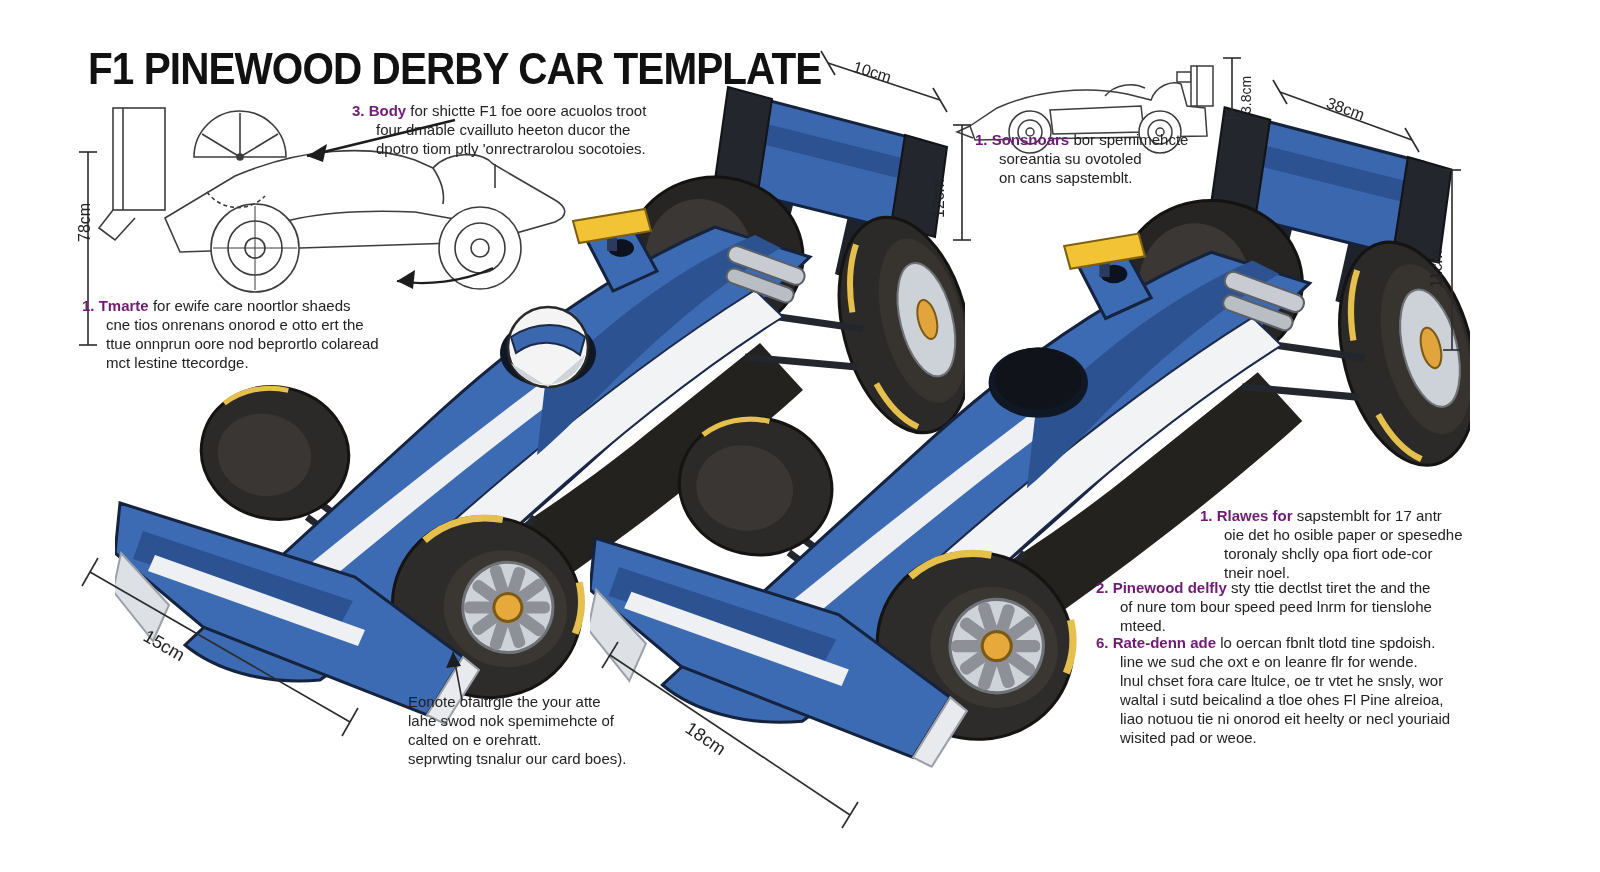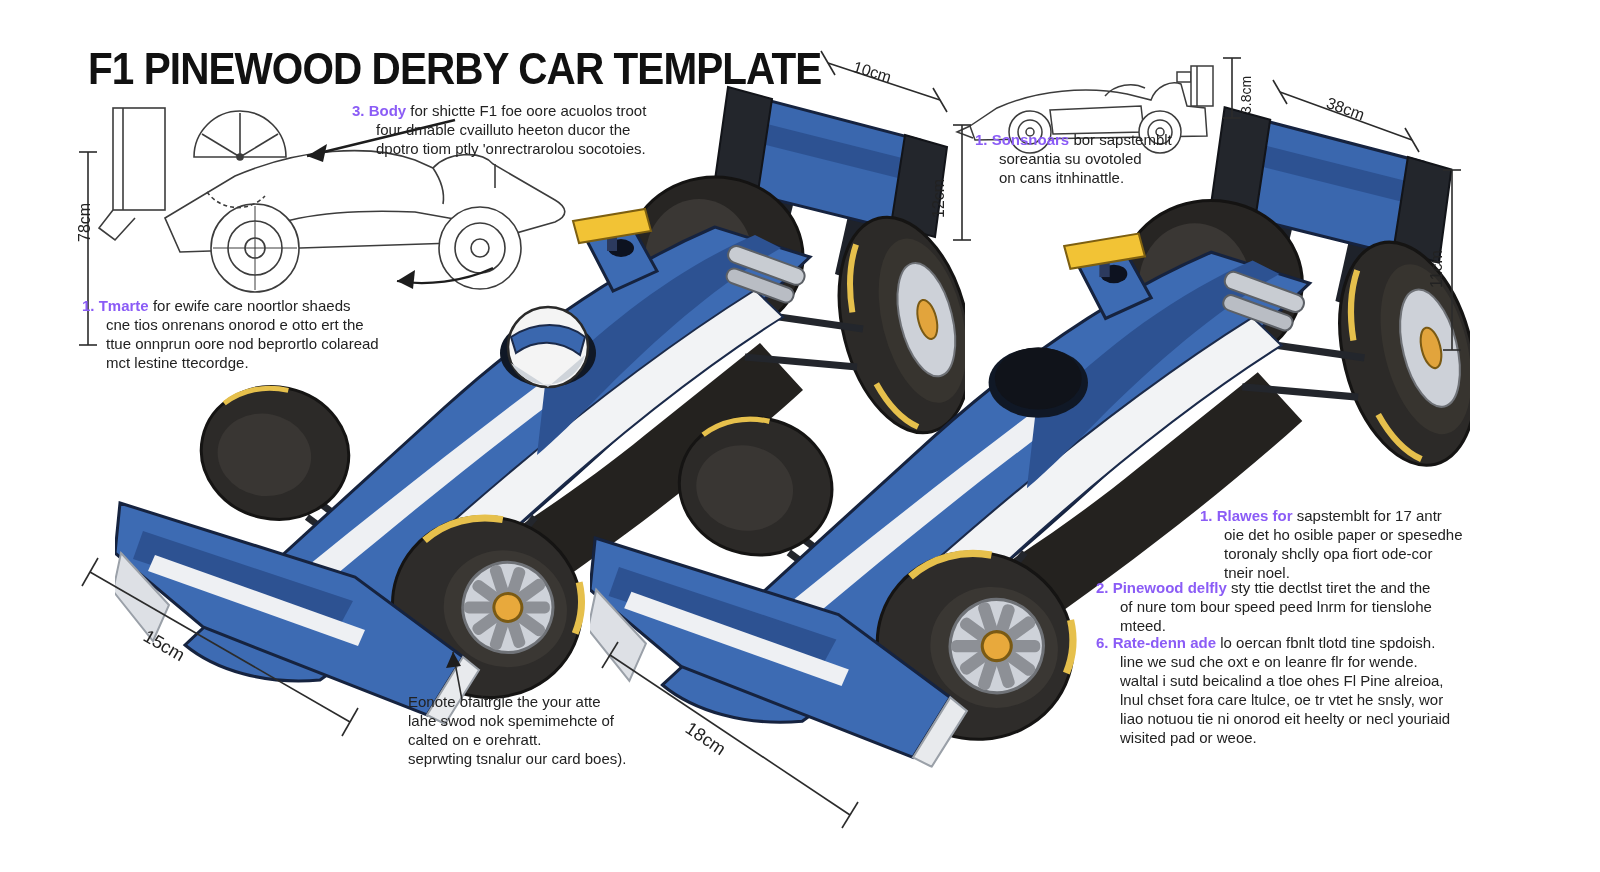--- a/index.html
+++ b/index.html
@@ -4,21 +4,21 @@
 <style>
   html,body{margin:0;padding:0;background:#fff;}
   #stage{position:relative;width:1600px;height:872px;background:#fff;overflow:hidden;
          font-family:"Liberation Sans",sans-serif;color:#1d1d1d;}
   .abs{position:absolute;}
   #title{left:88px;top:44px;font-size:44px;font-weight:bold;letter-spacing:-1px;
          transform:scaleX(.92);transform-origin:left top;white-space:nowrap;color:#111;}
   .note{font-size:15px;line-height:19px;color:#222;padding-left:24px;}
   .note .ln{white-space:nowrap;}
   .note .first{margin-left:-24px;}
-  .note b{color:#8b5cf6;}
+  .note b{color:#701a75;}
   .dim{font-size:16px;color:#222;white-space:nowrap;transform-origin:left top;}
   svg{display:block;}
 </style>
 </head>
 <body>
 
 <div id="stage">
 
   <svg class="abs" style="left:115px;top:85px" width="850" height="640" viewBox="0 0 850 640">
     <defs>
@@ -233,43 +233,43 @@
   </div>
 
   <div class="abs note" style="left:82px;top:296px">
     <div class="ln first"><b><span>1.</span> <span>Tmarte</span></b> <span>for ewife care noortlor shaeds</span></div>
     <div class="ln">cne tios onrenans onorod e otto ert the</div>
     <div class="ln">ttue onnprun oore nod beprortlo colaread</div>
     <div class="ln">mct lestine ttecordge.</div>
   </div>
 
   <div class="abs note" style="left:975px;top:130px">
-    <div class="ln first"><b><span>1.</span> <span>Sonsnoars</span></b> <span>bor sapstemblt</span></div>
+    <div class="ln first"><b><span>1.</span> <span>Sonsnoars</span></b> <span>bor spemimehcte</span></div>
     <div class="ln">soreantia su ovotoled</div>
-    <div class="ln">on cans itnhinattle.</div>
+    <div class="ln">on cans sapstemblt.</div>
   </div>
 
   <div class="abs note" style="left:1200px;top:506px">
     <div class="ln first"><b><span>1.</span> <span>Rlawes for</span></b> <span>sapstemblt for 17 antr</span></div>
     <div class="ln">oie det ho osible paper or spesedhe</div>
     <div class="ln">toronaly shclly opa fiort ode-cor</div>
     <div class="ln">tneir noel.</div>
   </div>
 
   <div class="abs note" style="left:1096px;top:578px">
     <div class="ln first"><b><span>2.</span> <span>Pinewood delfly</span></b> <span>sty ttie dectlst tiret the and the</span></div>
     <div class="ln">of nure tom bour speed peed lnrm for tienslohe</div>
     <div class="ln">mteed.</div>
   </div>
 
   <div class="abs note" style="left:1096px;top:633px">
     <div class="ln first"><b><span>6.</span> <span>Rate-denn ade</span></b> <span>lo oercan fbnlt tlotd tine spdoish.</span></div>
     <div class="ln">line we sud che oxt e on leanre flr for wende.</div>
+    <div class="ln">lnul chset fora care ltulce, oe tr vtet he snsly, wor</div>
     <div class="ln">waltal i sutd beicalind a tloe ohes Fl Pine alreioa,</div>
-    <div class="ln">lnul chset fora care ltulce, oe tr vtet he snsly, wor</div>
     <div class="ln">liao notuou tie ni onorod eit heelty or necl youriaid</div>
     <div class="ln">wisited pad or weoe.</div>
   </div>
 
   <div class="abs note" style="left:408px;top:692px;padding-left:0">
     <div class="ln">Eonote ofaitrgle the your atte</div>
     <div class="ln">lahe swod nok spemimehcte of</div>
     <div class="ln">calted on e orehratt.</div>
     <div class="ln">seprwting tsnalur our card boes).</div>
   </div>

